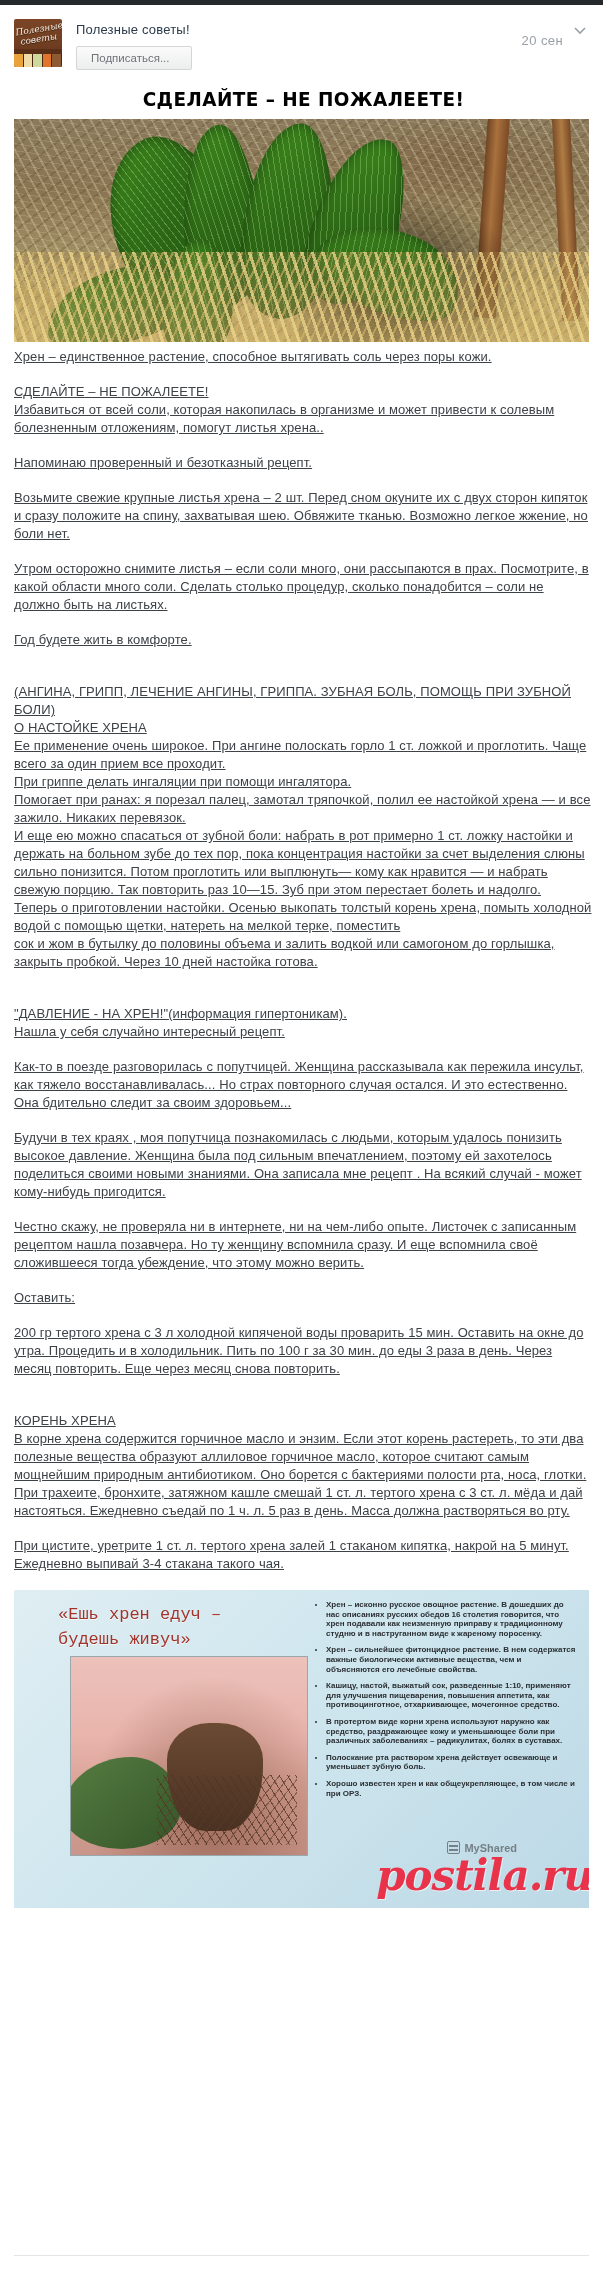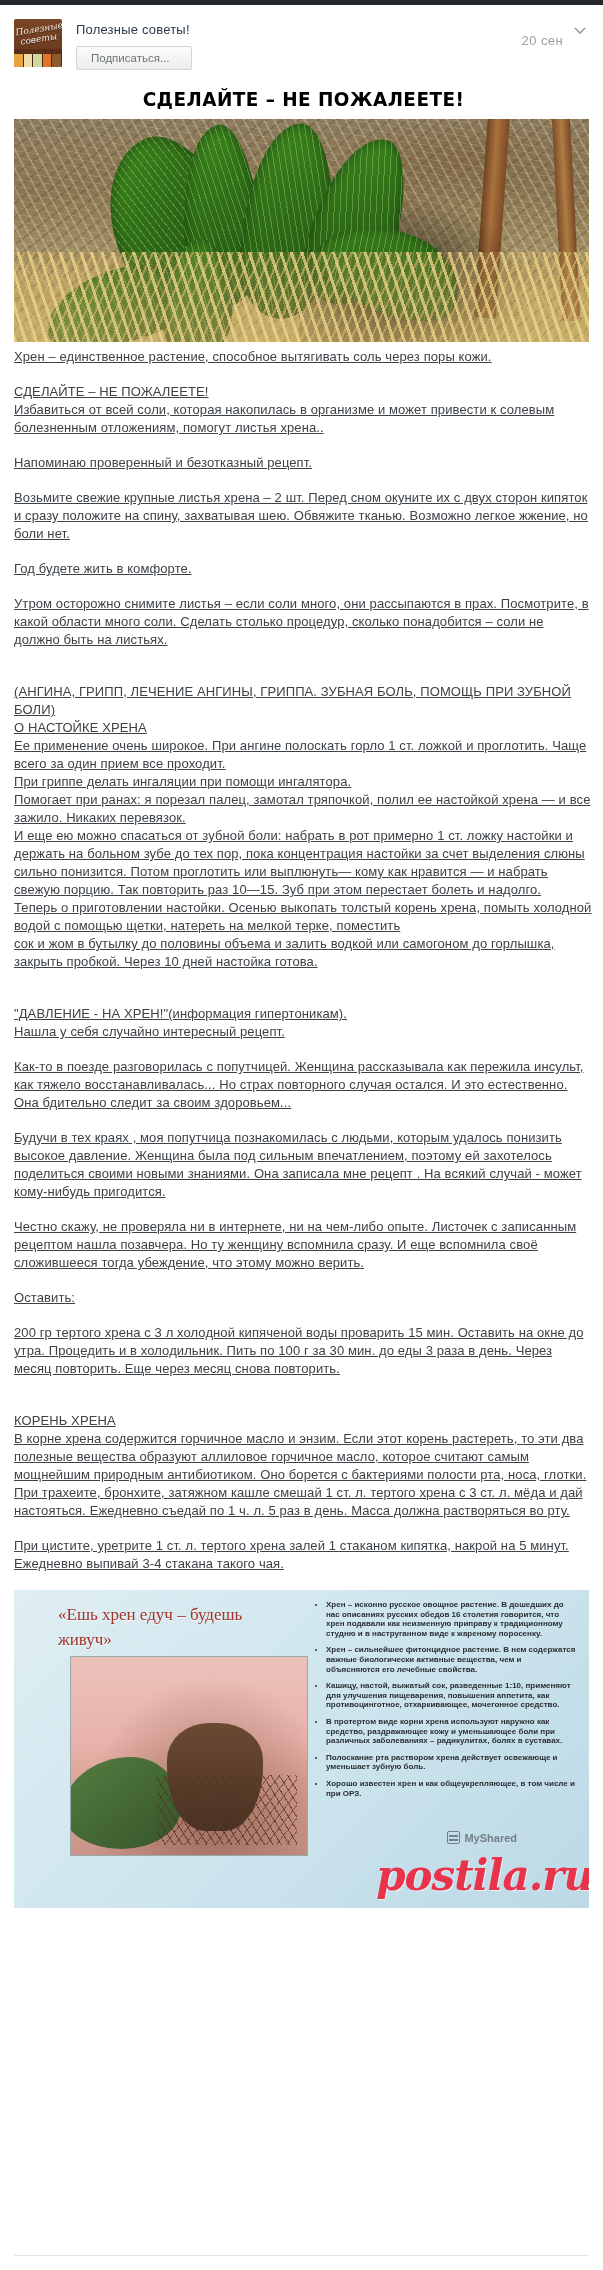--- a/index.html
+++ b/index.html
@@ -202,21 +202,21 @@
     height: 318px;
     margin: 10px 0 0 0;
     background: linear-gradient(135deg,#dfeef3 0%, #cfe6ee 45%, #bcd9e6 100%);
     overflow: hidden;
   }
   .info-title {
     position: absolute;
     left: 44px;
     top: 12px;
     width: 230px;
-    font-family: Liberation Serif, serif;
+    font-family: Liberation Mono, monospace;
     font-size: 17px;
     line-height: 25px;
     color: #a0342b;
     text-shadow: 0 1px 0 rgba(255,255,255,.7);
   }
   .info-photo {
     position: absolute;
     left: 56px;
     top: 66px;
     width: 238px;
@@ -252,21 +252,21 @@
     line-height: 9.6px;
     color: #2a2f33;
     font-weight: bold;
   }
   .info-list li { margin-bottom: 7px; }
   .info-list ul { margin: 0; padding-left: 12px; }
 
   .mys {
     position: absolute;
     right: 72px;
-    bottom: 64px;
+    bottom: 54px;
     display: flex;
     align-items: center;
     gap: 4px;
     color: #5a6166;
     font-size: 11px;
     font-weight: bold;
     opacity: .75;
   }
   .mys-ic {
     width: 13px; height: 13px;
@@ -351,22 +351,22 @@
       <div class="leaf" style="left:148px; top:120px; width:70px;  height:120px; transform:rotate(-2deg);"></div>
       <div class="straw"></div>
     </div>
 
     <p class="p">Хрен – единственное растение, способное вытягивать соль через поры кожи.</p>
 
     <p class="h tight">СДЕЛАЙТЕ – НЕ ПОЖАЛЕЕТЕ!</p>
     <p class="p">Избавиться от всей соли, которая накопилась в организме и может привести к солевым болезненным отложениям, помогут листья хрена..</p>
     <p class="p">Напоминаю проверенный и безотказный рецепт.</p>
     <p class="p">Возьмите свежие крупные листья хрена – 2 шт. Перед сном окуните их с двух сторон кипяток и сразу положите на спину, захватывая шею. Обвяжите тканью. Возможно легкое жжение, но боли нет.</p>
+    <p class="p">Утром осторожно снимите листья – если соли много, они рассыпаются в прах. Посмотрите, в какой области много соли. Сделать столько процедур, сколько понадобится – соли не должно быть на листьях.</p>
     <p class="p">Год будете жить в комфорте.</p>
-    <p class="p">Утром осторожно снимите листья – если соли много, они рассыпаются в прах. Посмотрите, в какой области много соли. Сделать столько процедур, сколько понадобится – соли не должно быть на листьях.</p>
 
     <div class="gap"></div>
 
     <p class="h tight">(АНГИНА, ГРИПП, ЛЕЧЕНИЕ АНГИНЫ, ГРИППА. ЗУБНАЯ БОЛЬ, ПОМОЩЬ ПРИ ЗУБНОЙ БОЛИ)</p>
     <p class="h tight">О НАСТОЙКЕ ХРЕНА</p>
     <p class="h tight">Ее применение очень широкое. При ангине полоскать горло 1 ст. ложкой и проглотить. Чаще всего за один прием все проходит.</p>
     <p class="h tight">При гриппе делать ингаляции при помощи ингалятора.</p>
     <p class="h tight">Помогает при ранах: я порезал палец, замотал тряпочкой, полил ее настойкой хрена — и все зажило. Никаких перевязок.</p>
     <p class="h tight">И еще ею можно спасаться от зубной боли: набрать в рот примерно 1 ст. ложку настойки и держать на больном зубе до тех пор, пока концентрация настойки за счет выделения слюны сильно понизится. Потом проглотить или выплюнуть— кому как нравится — и набрать свежую порцию. Так повторить раз 10—15. Зуб при этом перестает болеть и надолго.</p>
     <p class="h tight">Теперь о приготовлении настойки. Осенью выкопать толстый корень хрена, помыть холодной водой с помощью щетки, натереть на мелкой терке, поместить</p>

